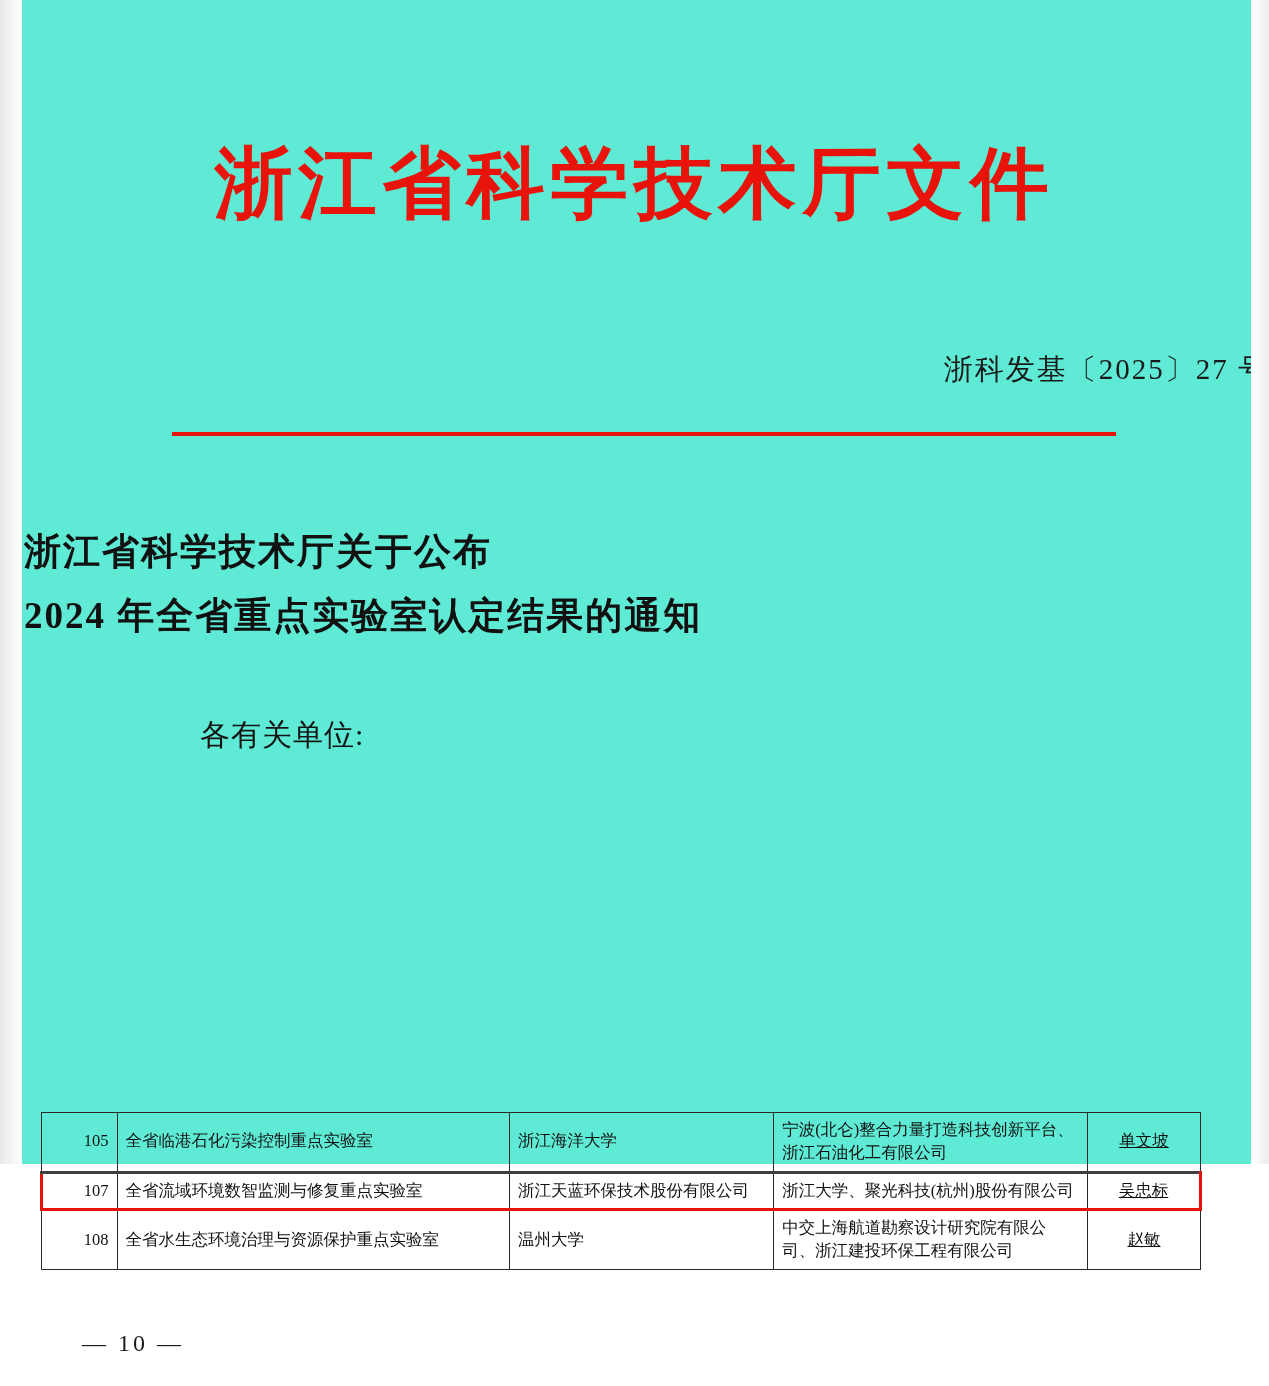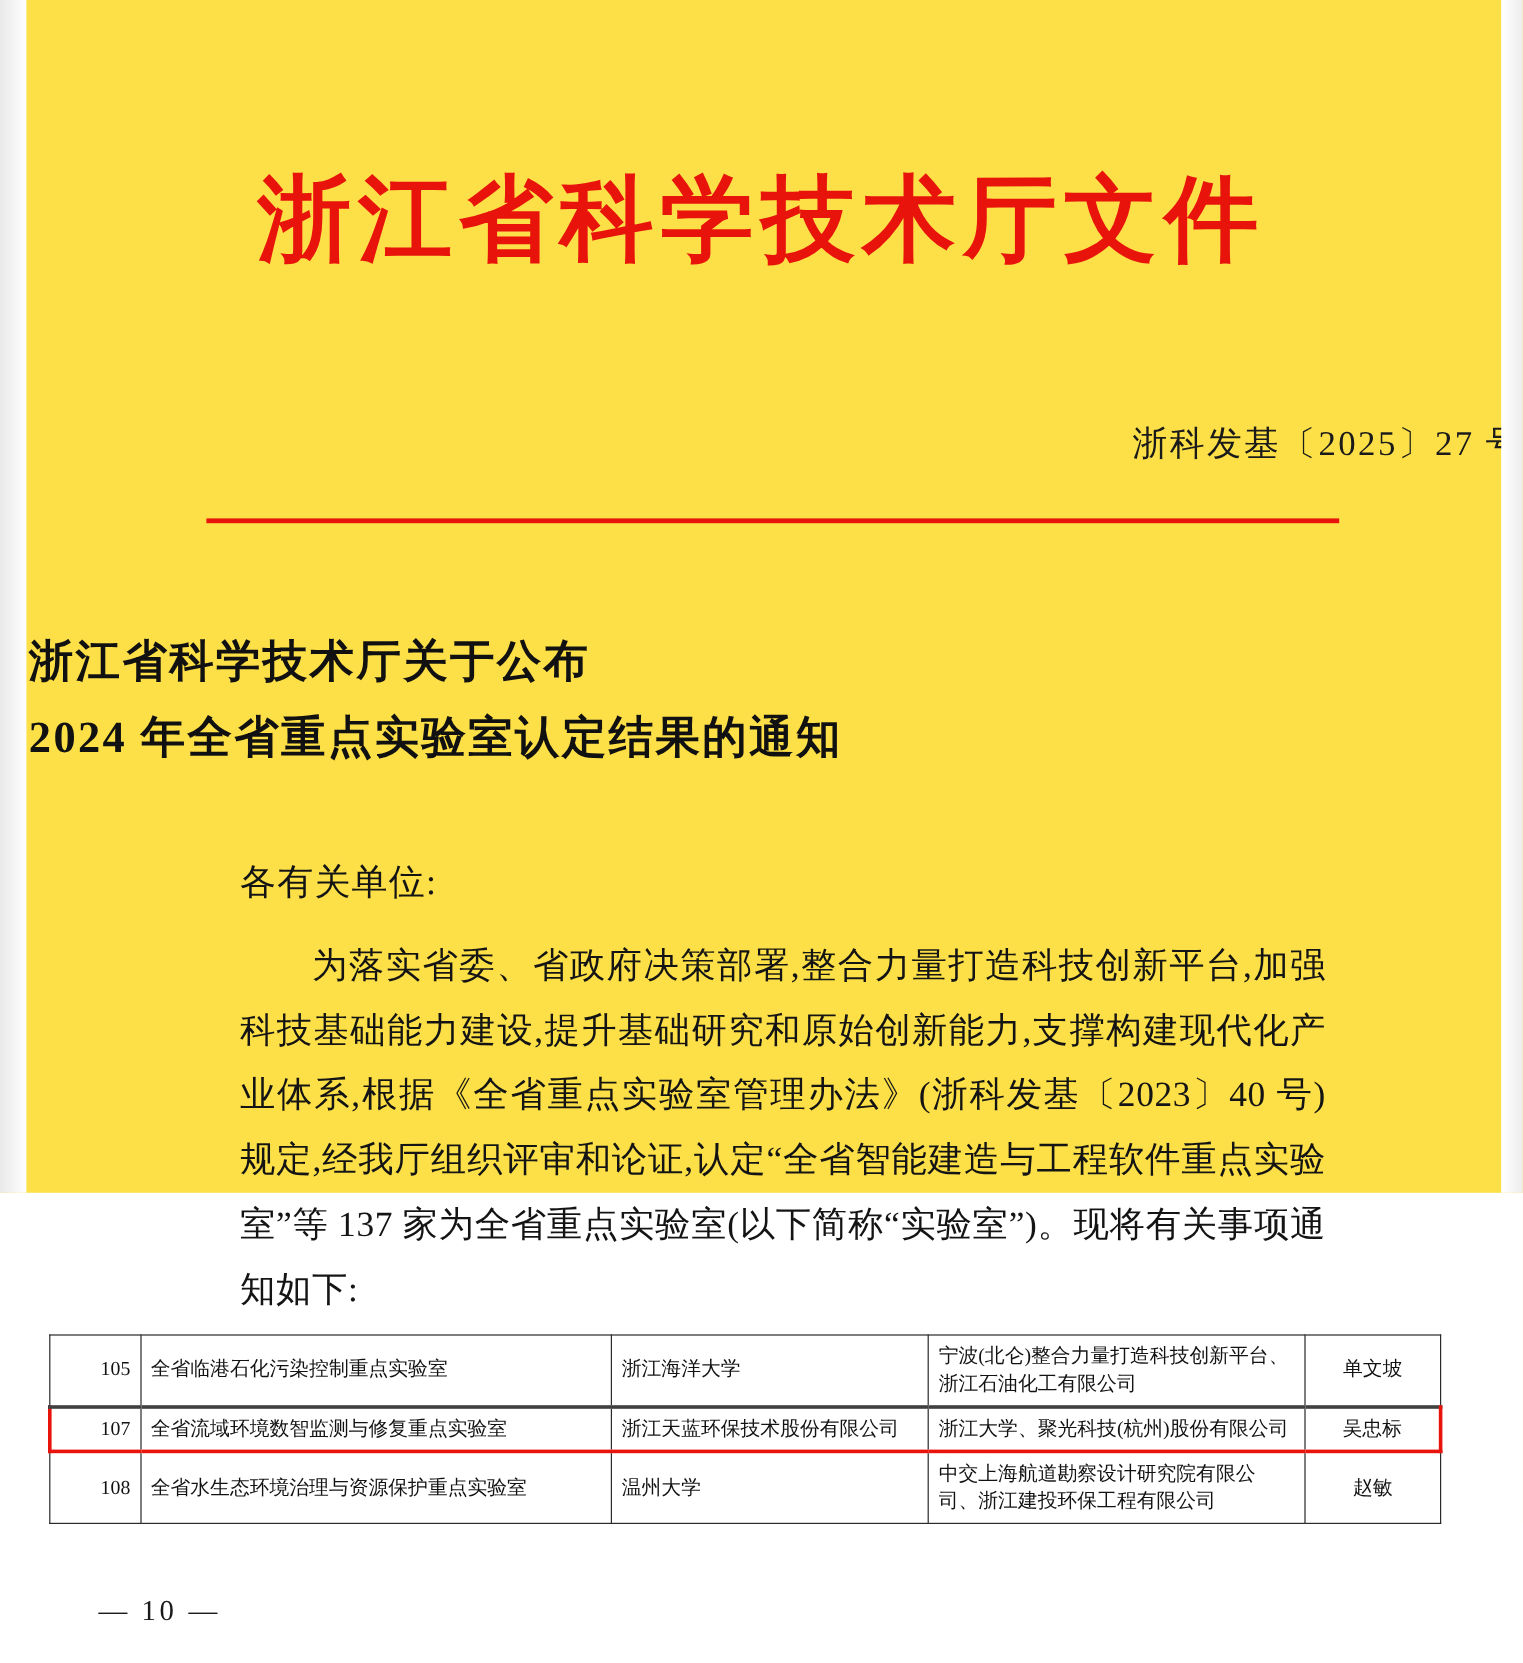--- a/index.html
+++ b/index.html
@@ -12,22 +12,22 @@
     height: 1386px;
     font-family: "Liberation Serif", "DejaVu Serif", serif;
     color: #141414;
     position: relative;
     overflow: hidden;
   }
 
   .page {
     position: relative;
     width: 1269px;
-    height: 994px;
-    background: #fde047;
+    height: 1164px;
+    background: #5eead4;
   }
 
   
   .page::before {
     content: "";
     position: absolute;
     left: 0; top: 0; bottom: 0;
     width: 22px;
     background: linear-gradient(to right, #e9e9e9, #ffffff);
     pointer-events: none;
@@ -142,20 +142,21 @@
     width: 250px;
     padding-left: 14px;
   }
   td.col-coop {
     width: 300px;
     padding-left: 12px;
   }
   td.col-person {
     width: 96px;
     text-align: center;
+    text-decoration: underline;
   }
   tr.highlight-row td {
     border-top: 3px solid #404040;
     border-bottom: 3px solid #e8140c;
   }
   tr.highlight-row td:first-child {
     border-left: 3px solid #e8140c;
   }
   tr.highlight-row td:last-child {
     border-right: 3px solid #e8140c;
@@ -181,21 +182,20 @@
 
   <div class="red-rule"></div>
 
   <div class="notice-title">
     <div>浙江省科学技术厅关于公布</div>
     <div>2024 年全省重点实验室认定结果的通知</div>
   </div>
 
   <div class="salutation">各有关单位:</div>
 
-  <div class="body-text">为落实省委、省政府决策部署,整合力量打造科技创新平台,加强科技基础能力建设,提升基础研究和原始创新能力,支撑构建现代化产业体系,根据《全省重点实验室管理办法》(浙科发基〔2023〕40 号)规定,经我厅组织评审和论证,认定“全省智能建造与工程软件重点实验室”等 137 家为全省重点实验室(以下简称“实验室”)。现将有关事项通知如下:</div>
 
   <div class="table-wrap">
     <table class="result-table">
       <tbody>
         <tr>
           <td class="col-no">105</td>
           <td class="col-lab">全省临港石化污染控制重点实验室</td>
           <td class="col-unit">浙江海洋大学</td>
           <td class="col-coop">宁波(北仑)整合力量打造科技创新平台、浙江石油化工有限公司</td>
           <td class="col-person">单文坡</td>

